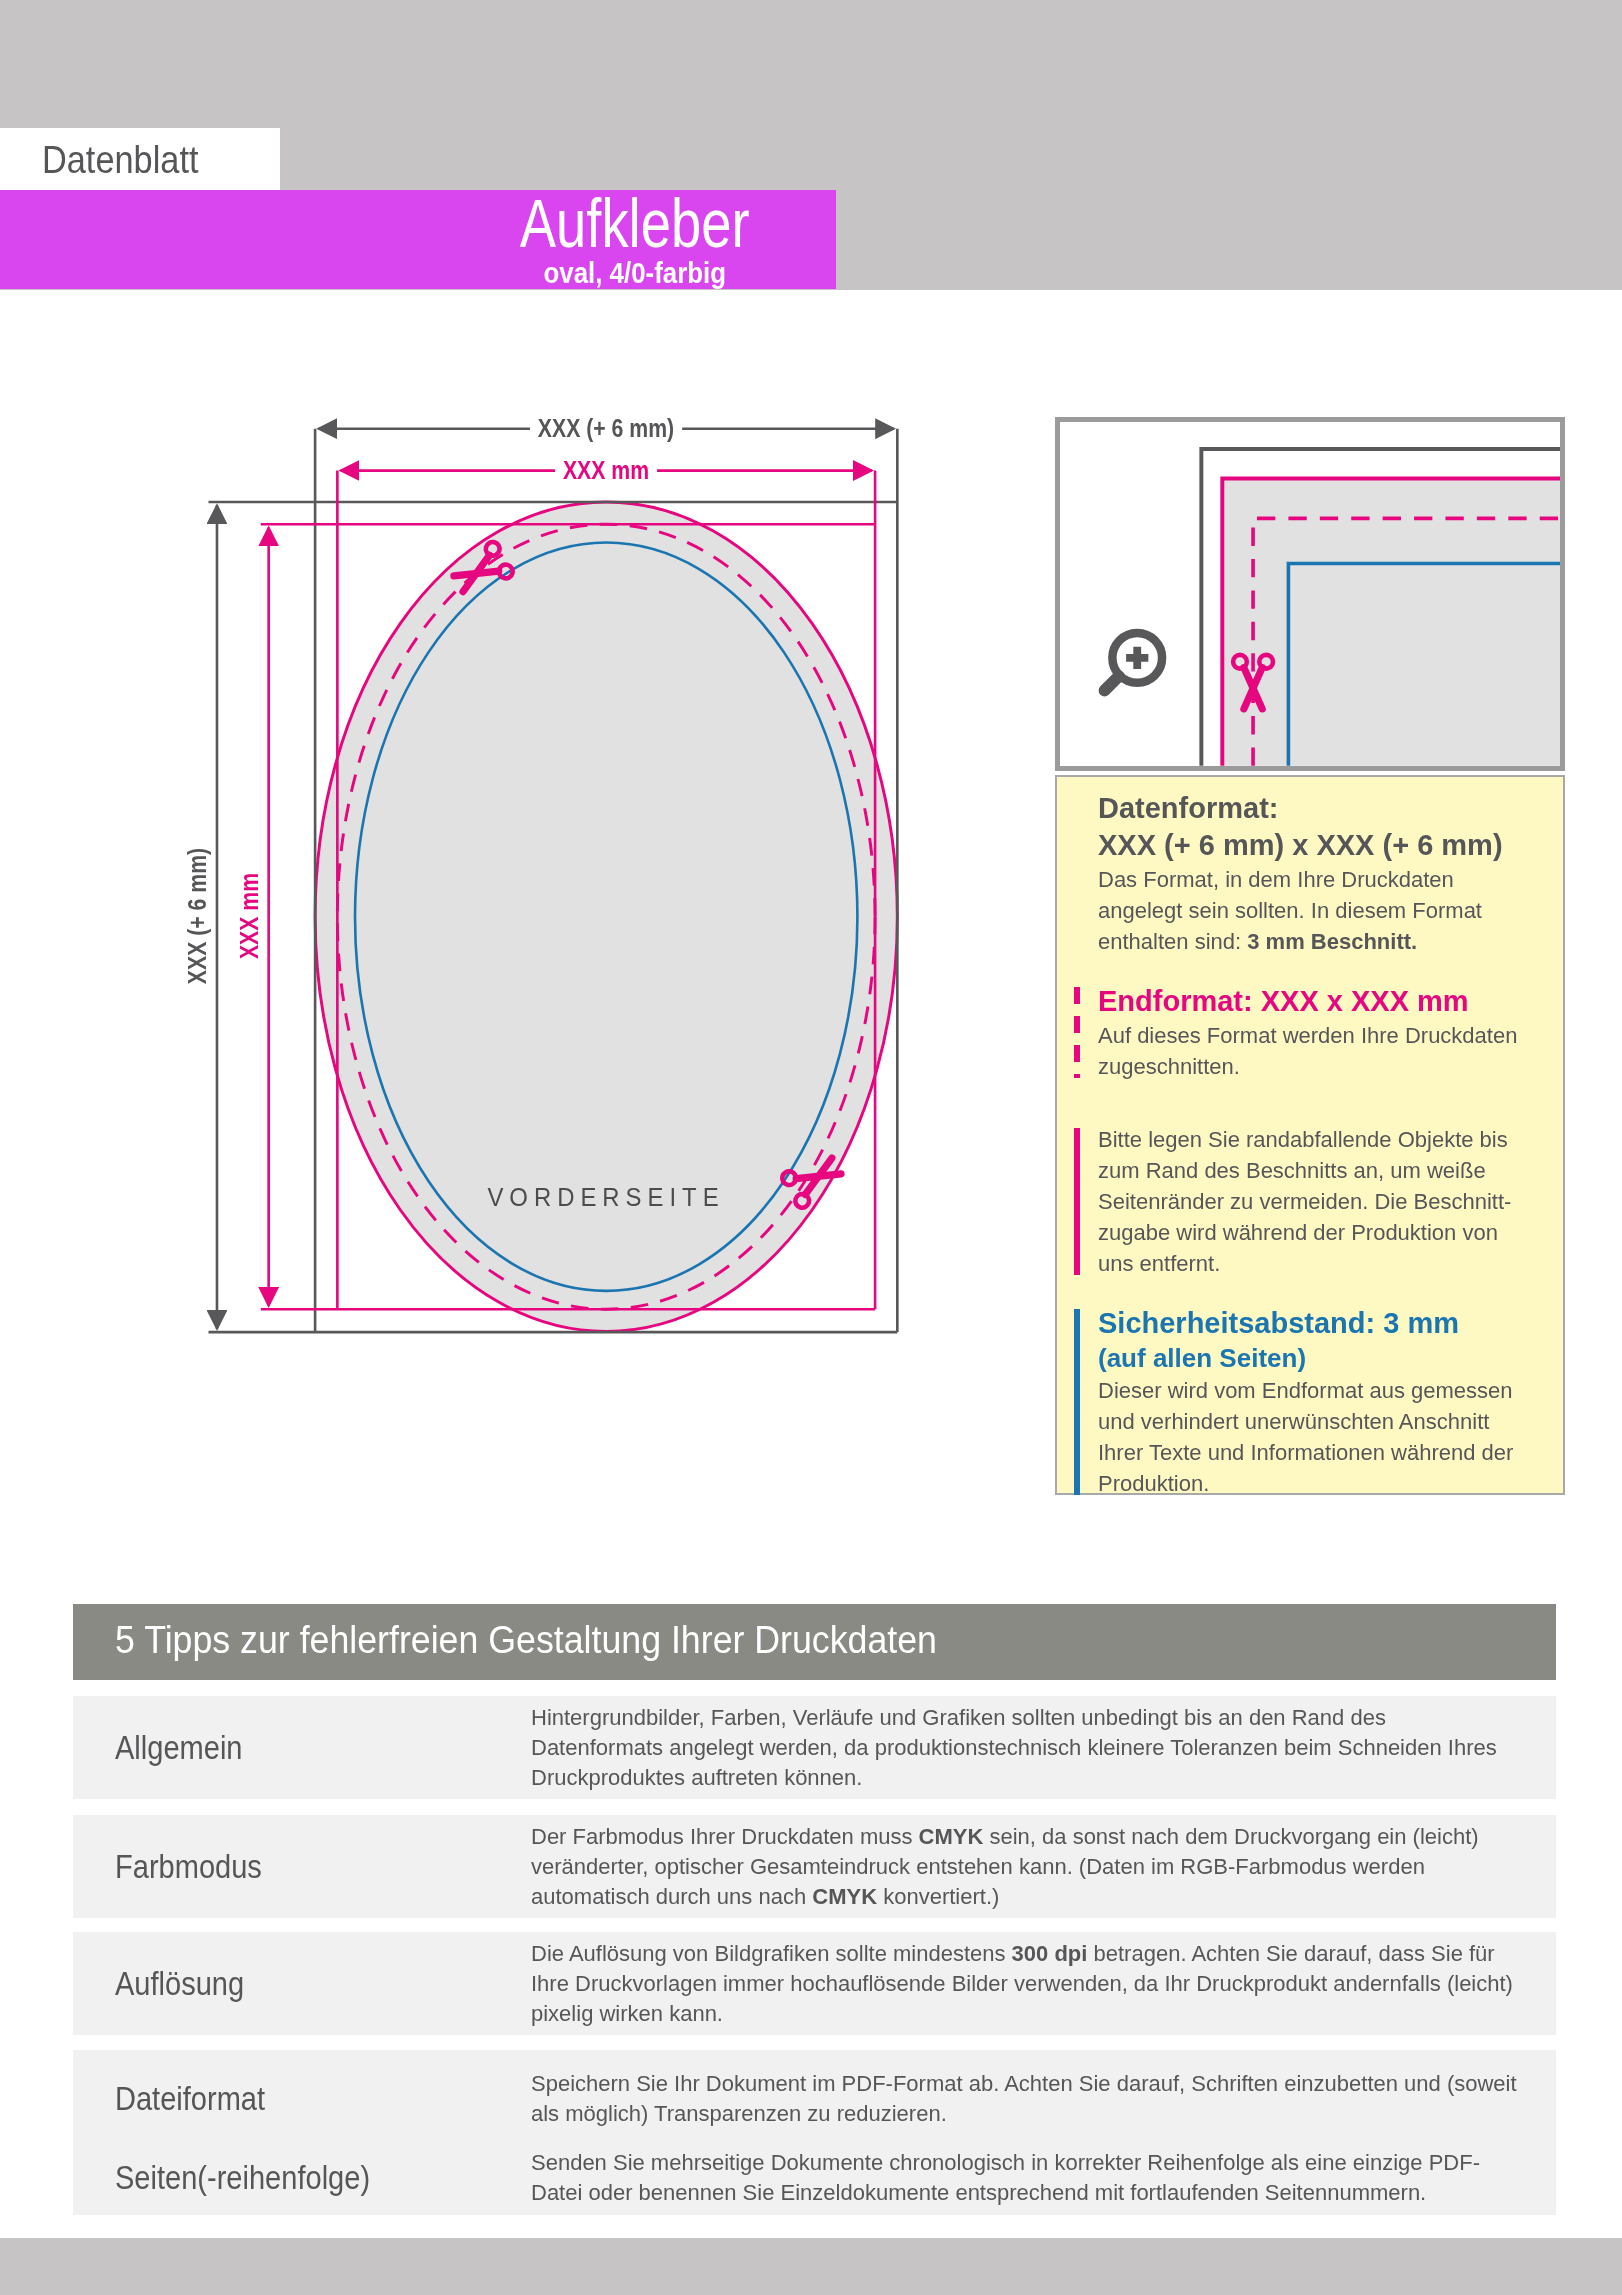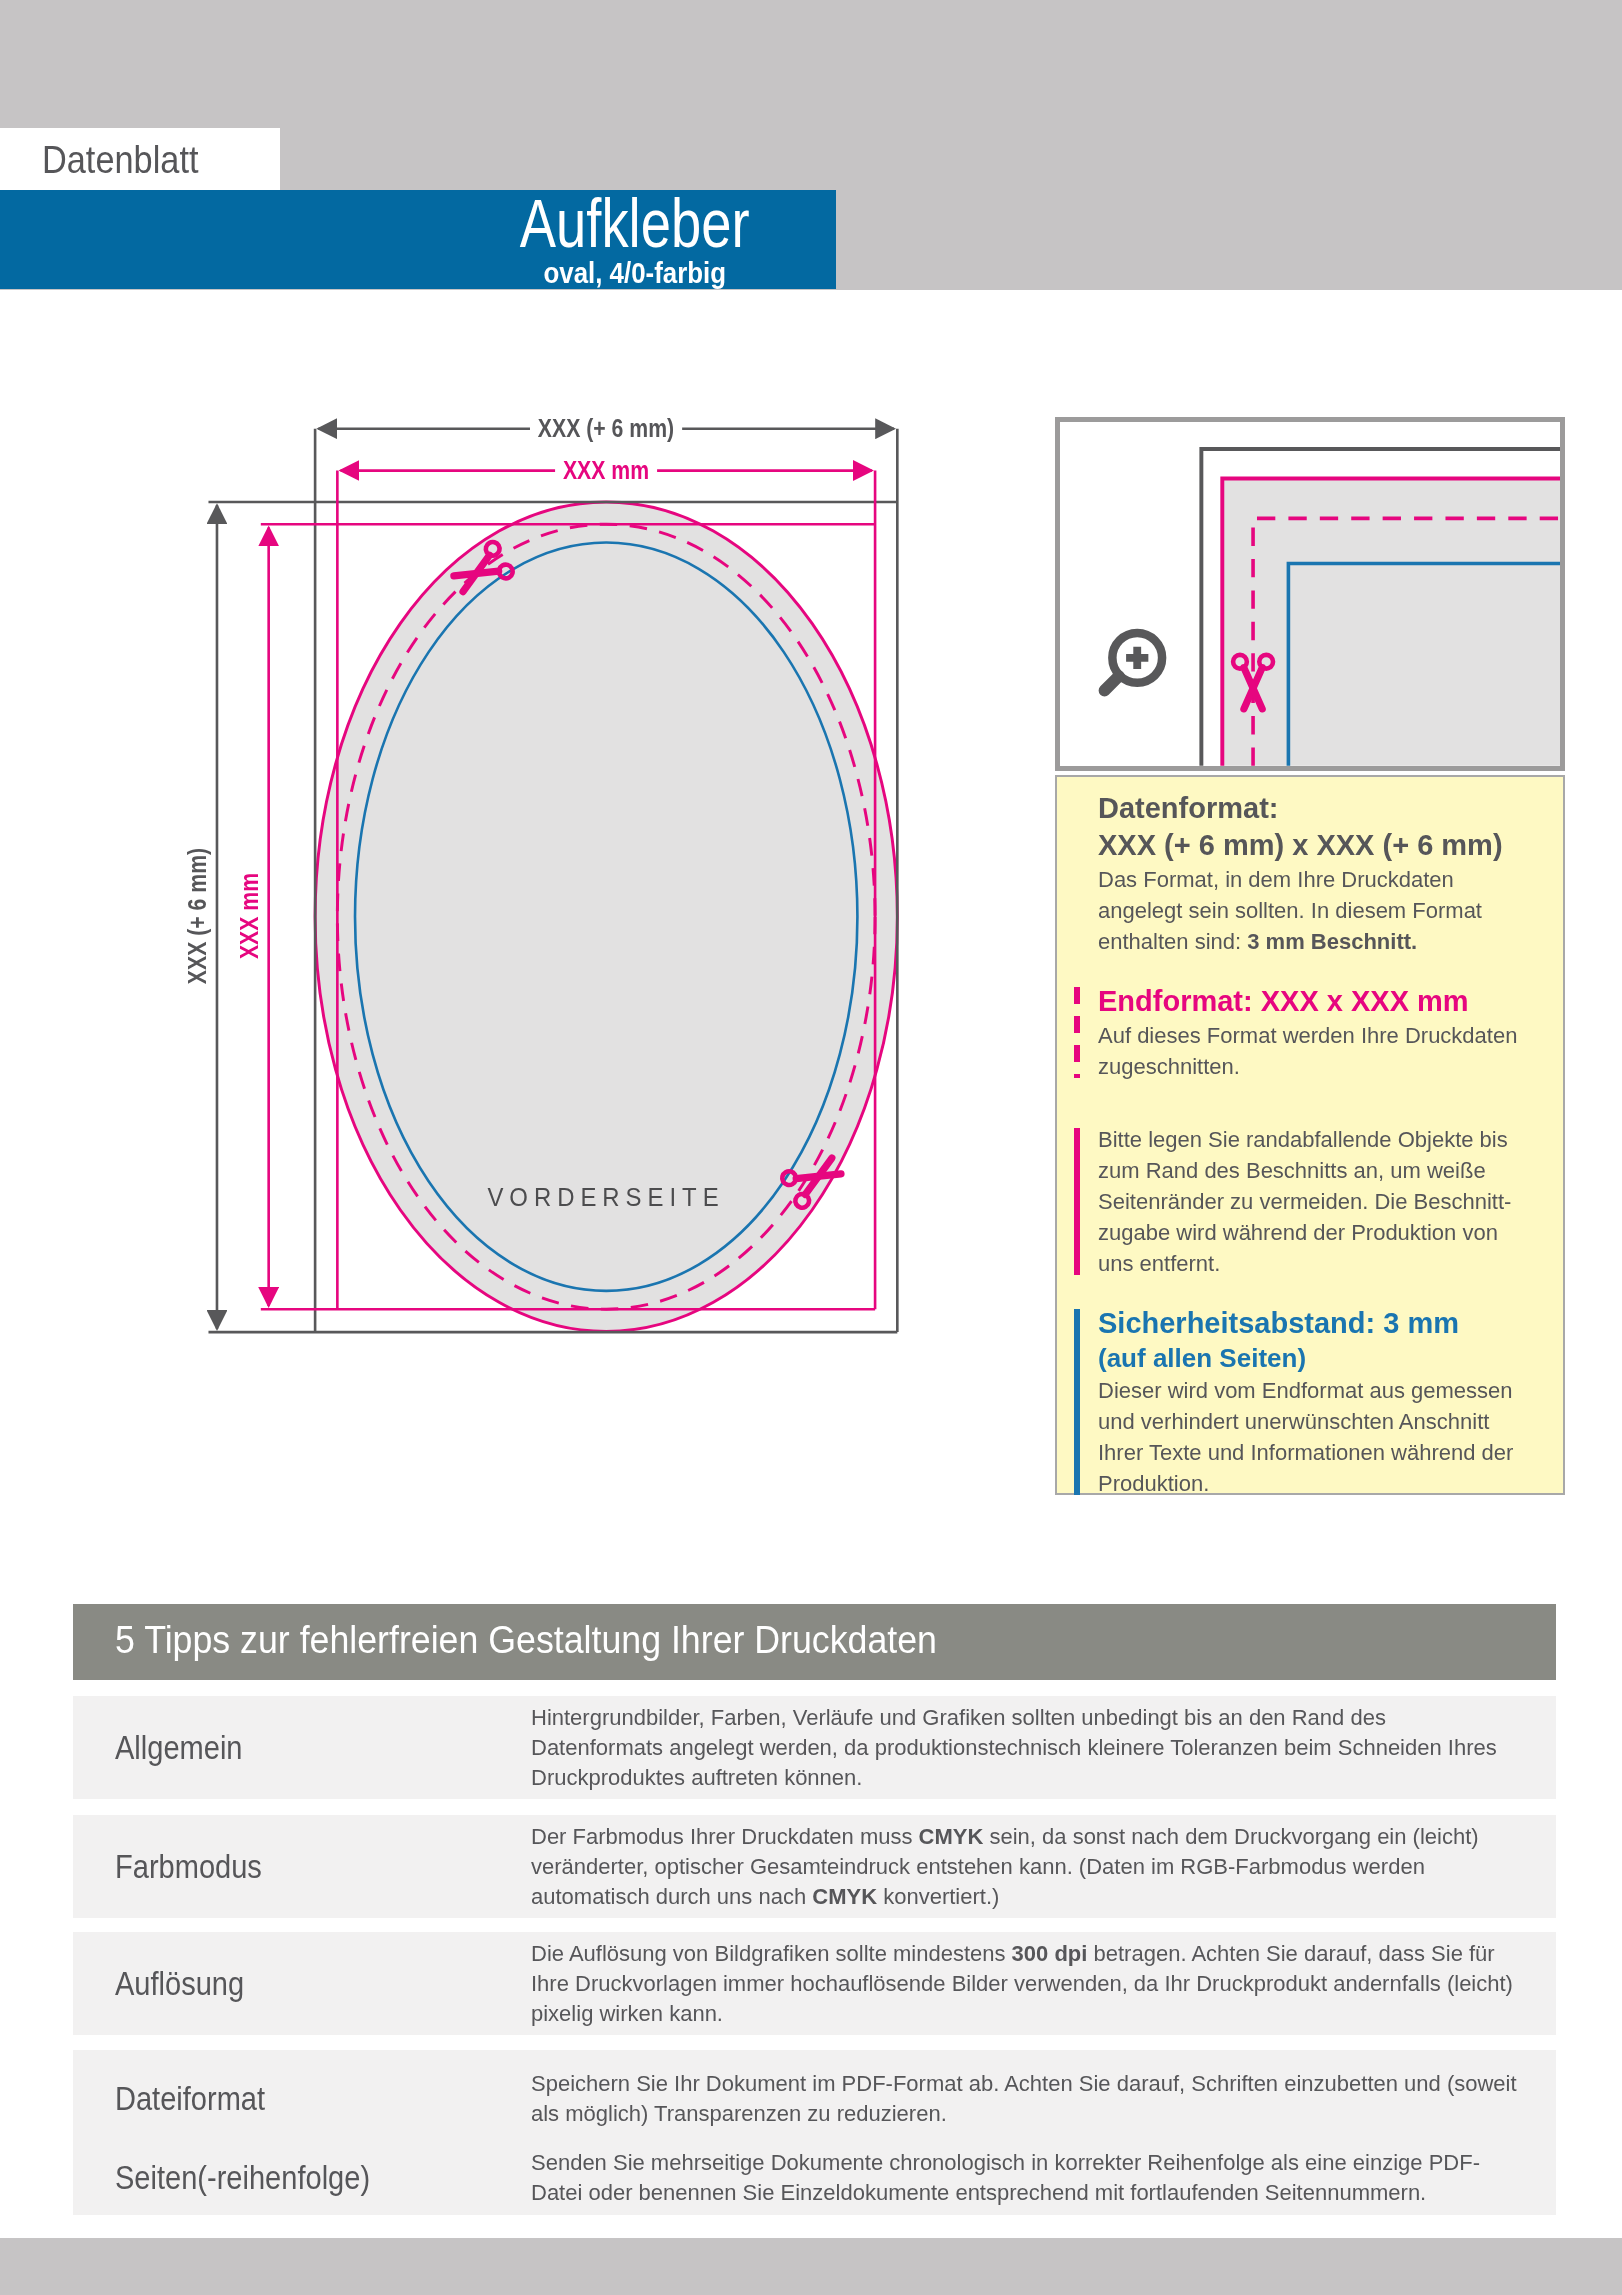--- a/index.html
+++ b/index.html
@@ -13,21 +13,21 @@
   .abs{position:absolute;}
 
   
   .top-band{left:0;top:0;width:1623px;height:290px;background:#c6c4c5;}
   .datenblatt-box{left:0;top:128px;width:280px;height:63px;background:#ffffff;}
   .datenblatt-box span{
     display:inline-block;margin-left:42px;line-height:63px;
     font-size:39px;color:#565659;
     transform:scaleX(0.88);transform-origin:left center;white-space:nowrap;
   }
-  .title-bar{left:0;top:190px;width:836px;height:99px;background:#0369a1;}
+  .title-bar{left:0;top:190px;width:836px;height:99px;background:#d946ef;}
   .title-wrap{position:absolute;left:425px;top:0;width:419px;height:99px;text-align:center;color:#ffffff;}
   .product-title{
     display:inline-block;margin-top:-1.3px;font-size:68px;line-height:68px;
     transform:scaleX(0.80);transform-origin:center;white-space:nowrap;
   }
   .product-variant{
     display:block;margin-top:1.3px;font-size:29.4px;line-height:29.4px;font-weight:bold;
   }
   .product-variant span{display:inline-block;transform:scaleX(0.88);white-space:nowrap;}
 

